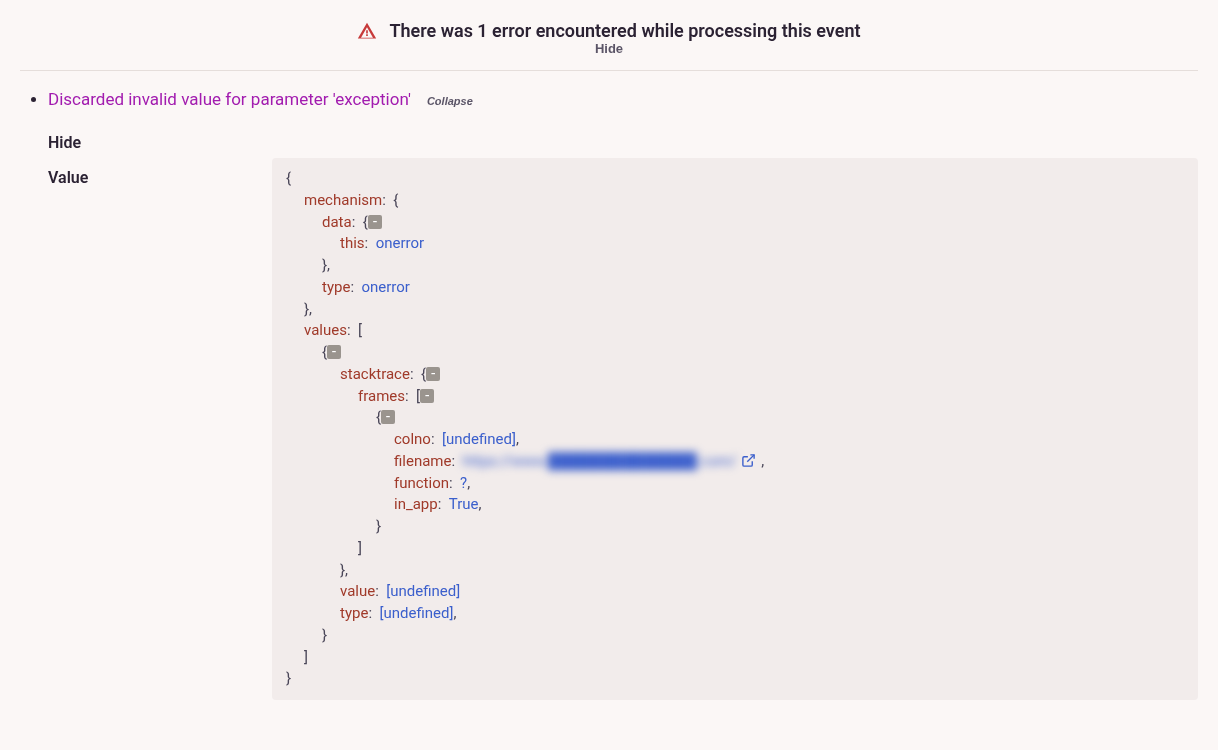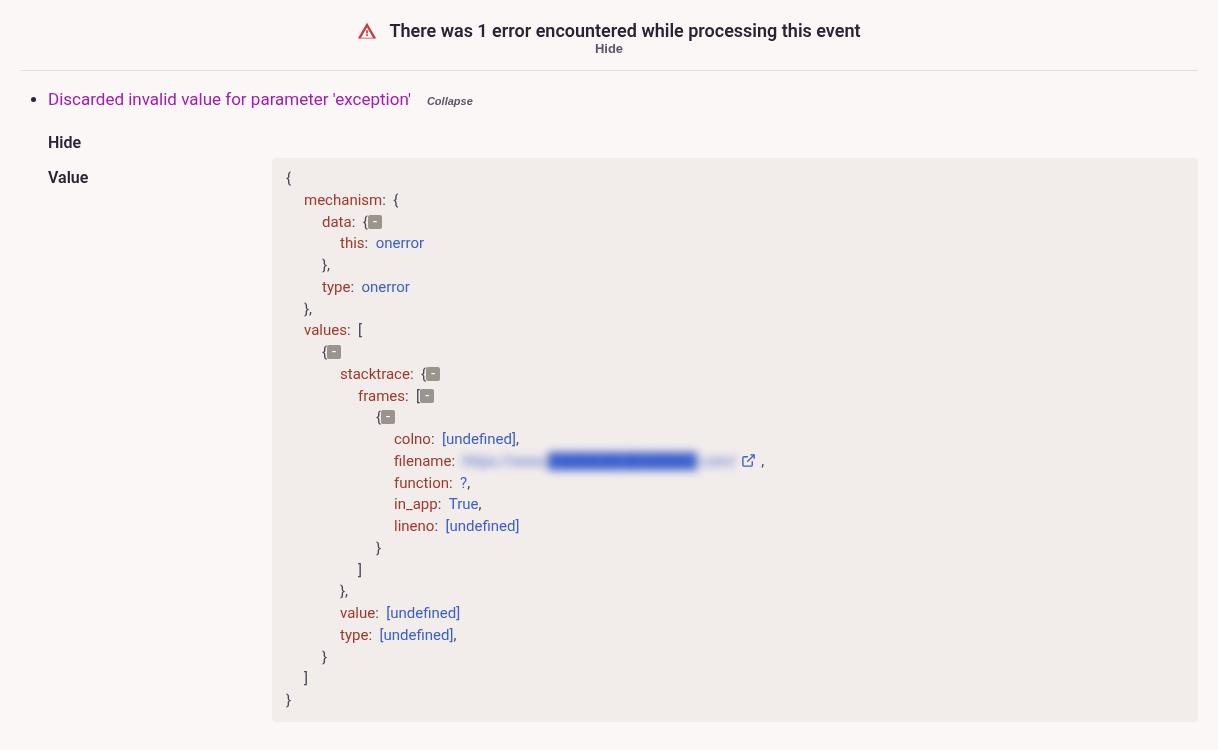--- a/index.html
+++ b/index.html
@@ -179,21 +179,20 @@
 <span class="indent6"><span class="k-key">colno</span><span class="k-punc">:</span>&nbsp;&nbsp;<span class="k-undef">[undefined]</span><span class="k-punc">,</span></span>
 <span class="indent6"><span class="k-key">filename</span><span class="k-punc">:</span>&nbsp;&nbsp;<span class="k-link">https://www.██████████████.com/</span><span class="ext-icon">
                 <svg width="15" height="15" viewBox="0 0 24 24" fill="none" stroke="currentColor" stroke-width="2.2">
                   <path d="M18 13v6a2 2 0 0 1-2 2H5a2 2 0 0 1-2-2V8a2 2 0 0 1 2-2h6"></path>
                   <polyline points="15 3 21 3 21 9"></polyline>
                   <line x1="10" y1="14" x2="21" y2="3"></line>
                 </svg>
               </span>&nbsp;<span class="k-punc">,</span></span>
 <span class="indent6"><span class="k-key">function</span><span class="k-punc">:</span>&nbsp;&nbsp;<span class="k-str">?</span><span class="k-punc">,</span></span>
 <span class="indent6"><span class="k-key">in_app</span><span class="k-punc">:</span>&nbsp;&nbsp;<span class="k-bool">True</span><span class="k-punc">,</span></span>
-<span class="indent6"><span class="k-key">lineno</span><span class="k-punc">:</span>&nbsp;&nbsp;<span class="k-undef">[undefined]</span></span>
 <span class="indent5"><span class="k-punc">}</span></span>
 <span class="indent4"><span class="k-punc">]</span></span>
 <span class="indent3"><span class="k-punc">}</span><span class="k-punc">,</span></span>
 <span class="indent3"><span class="k-key">value</span><span class="k-punc">:</span>&nbsp;&nbsp;<span class="k-undef">[undefined]</span></span>
 <span class="indent3"><span class="k-key">type</span><span class="k-punc">:</span>&nbsp;&nbsp;<span class="k-undef">[undefined]</span><span class="k-punc">,</span></span>
 <span class="indent2"><span class="k-punc">}</span></span>
 <span class="indent1"><span class="k-punc">]</span></span>
 <span><span class="k-punc">}</span></span>
 
         </div>

